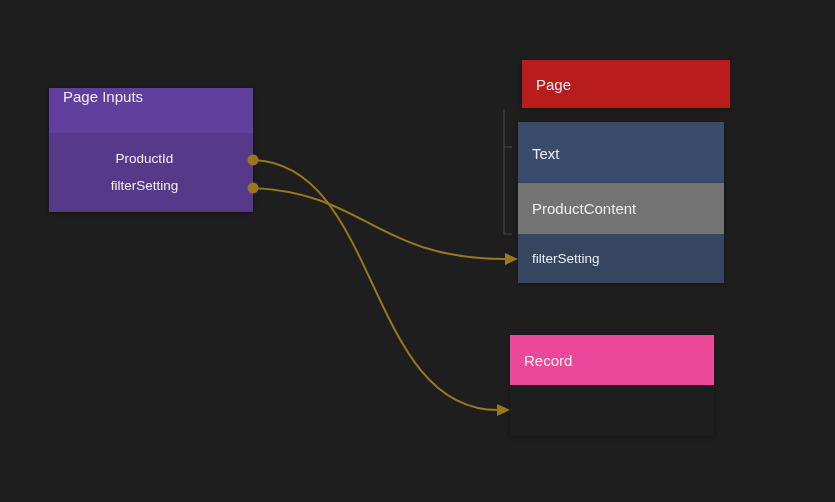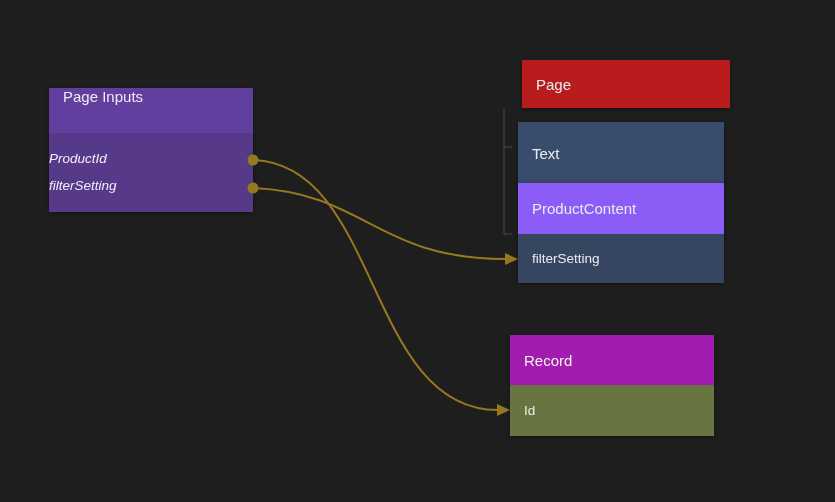--- a/index.html
+++ b/index.html
@@ -20,45 +20,45 @@
   .node-page-inputs { left: 49px; top: 88px; width: 204px; height: 124px; }
   .node-page-inputs .hdr {
     height: 45px; background: #613f9e; color: #efeaf6;
     display: flex; padding-left: 14px;
     font-size: 15px;
   }
   .node-page-inputs .body {
     height: 79px; background: #57398a; padding-top: 12px;
   }
   .out-row {
-    height: 27px; display: flex; align-items: center; justify-content: flex-start;
-    padding-right: 13px; color: #f2eff7; font-size: 13.5px; font-style: italic;
+    height: 27px; display: flex; align-items: center; justify-content: center;
+    padding-right: 13px; color: #f2eff7; font-size: 13.5px;
   }
 
   
   .node-page { left: 491px; top: 60px; width: 208px; height: 48px; background: #b91c1c; margin-left: 31px; }
   .node-text { left: 518px; top: 122px; width: 206px; height: 63px; background: #3a4c6b; }
   .node-product-content { left: 518px; top: 183px; width: 206px; height: 100px; }
-  .node-product-content .hdr { height: 51px; background: #8b5cf6; }
+  .node-product-content .hdr { height: 51px; background: #737373; }
   .node-product-content .in-row { height: 49px; background: #364560; }
 
   .title-row {
     height: 100%; display: flex; align-items: center; padding-left: 14px;
     color: #e9edf2; font-size: 15px;
   }
   .node-product-content .hdr .title-row,
   .node-record .hdr .title-row { height: 100%; }
   .in-row {
     display: flex; align-items: center; padding-left: 14px;
     color: #e9edf2; font-size: 13.5px;
   }
 
   
   .node-record { left: 510px; top: 335px; width: 204px; height: 101px; }
-  .node-record .hdr { height: 50px; background: #a21caf; }
+  .node-record .hdr { height: 50px; background: #ec4899; }
   .node-record .hdr .title-row { color: #f3f4ea; }
   .node-record .in-row { height: 51px; background: #697540; color: #eef0e2; }
 
   
   .overlay {
     position: absolute; left: 0; top: 0; width: 835px; height: 502px;
     pointer-events: none;
   }
   .conn { fill: none; stroke: #97781f; stroke-width: 2; }
   .conn-dot { fill: #97781f; }
@@ -106,23 +106,20 @@
       <span>filterSetting</span>
     </div>
   </div>
 
   <div class="node node-record">
     <div class="hdr">
       <div class="title-row">
         <span>Record</span>
       </div>
     </div>
-    <div class="in-row">
-      <span>Id</span>
-    </div>
   </div>
 
   <svg class="overlay" viewBox="0 0 835 502" xmlns="http://www.w3.org/2000/svg">
 
     <path class="tree-line" d="M 504 109 L 504 234 L 512 234 M 504 147 L 512 147"></path>
 
     <path class="conn" d="M 253 160 C 380 164, 366 410, 498 410"></path>
     <polygon class="conn-arrow" points="510,410 497,404 497,416"></polygon>
 
     <path class="conn" d="M 253 188 C 366 193, 376 259, 506 259"></path>

